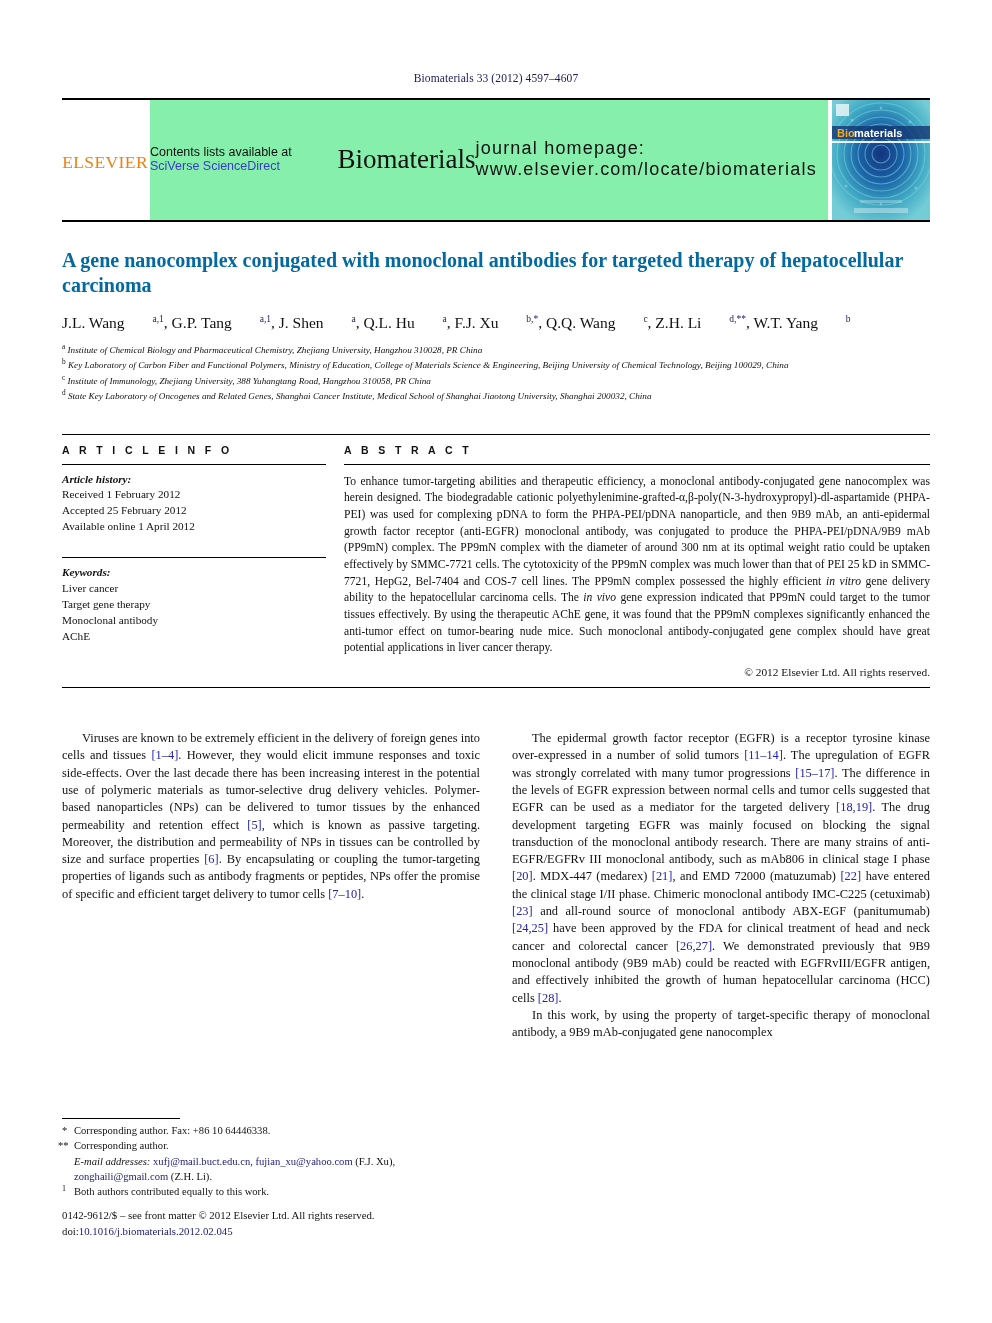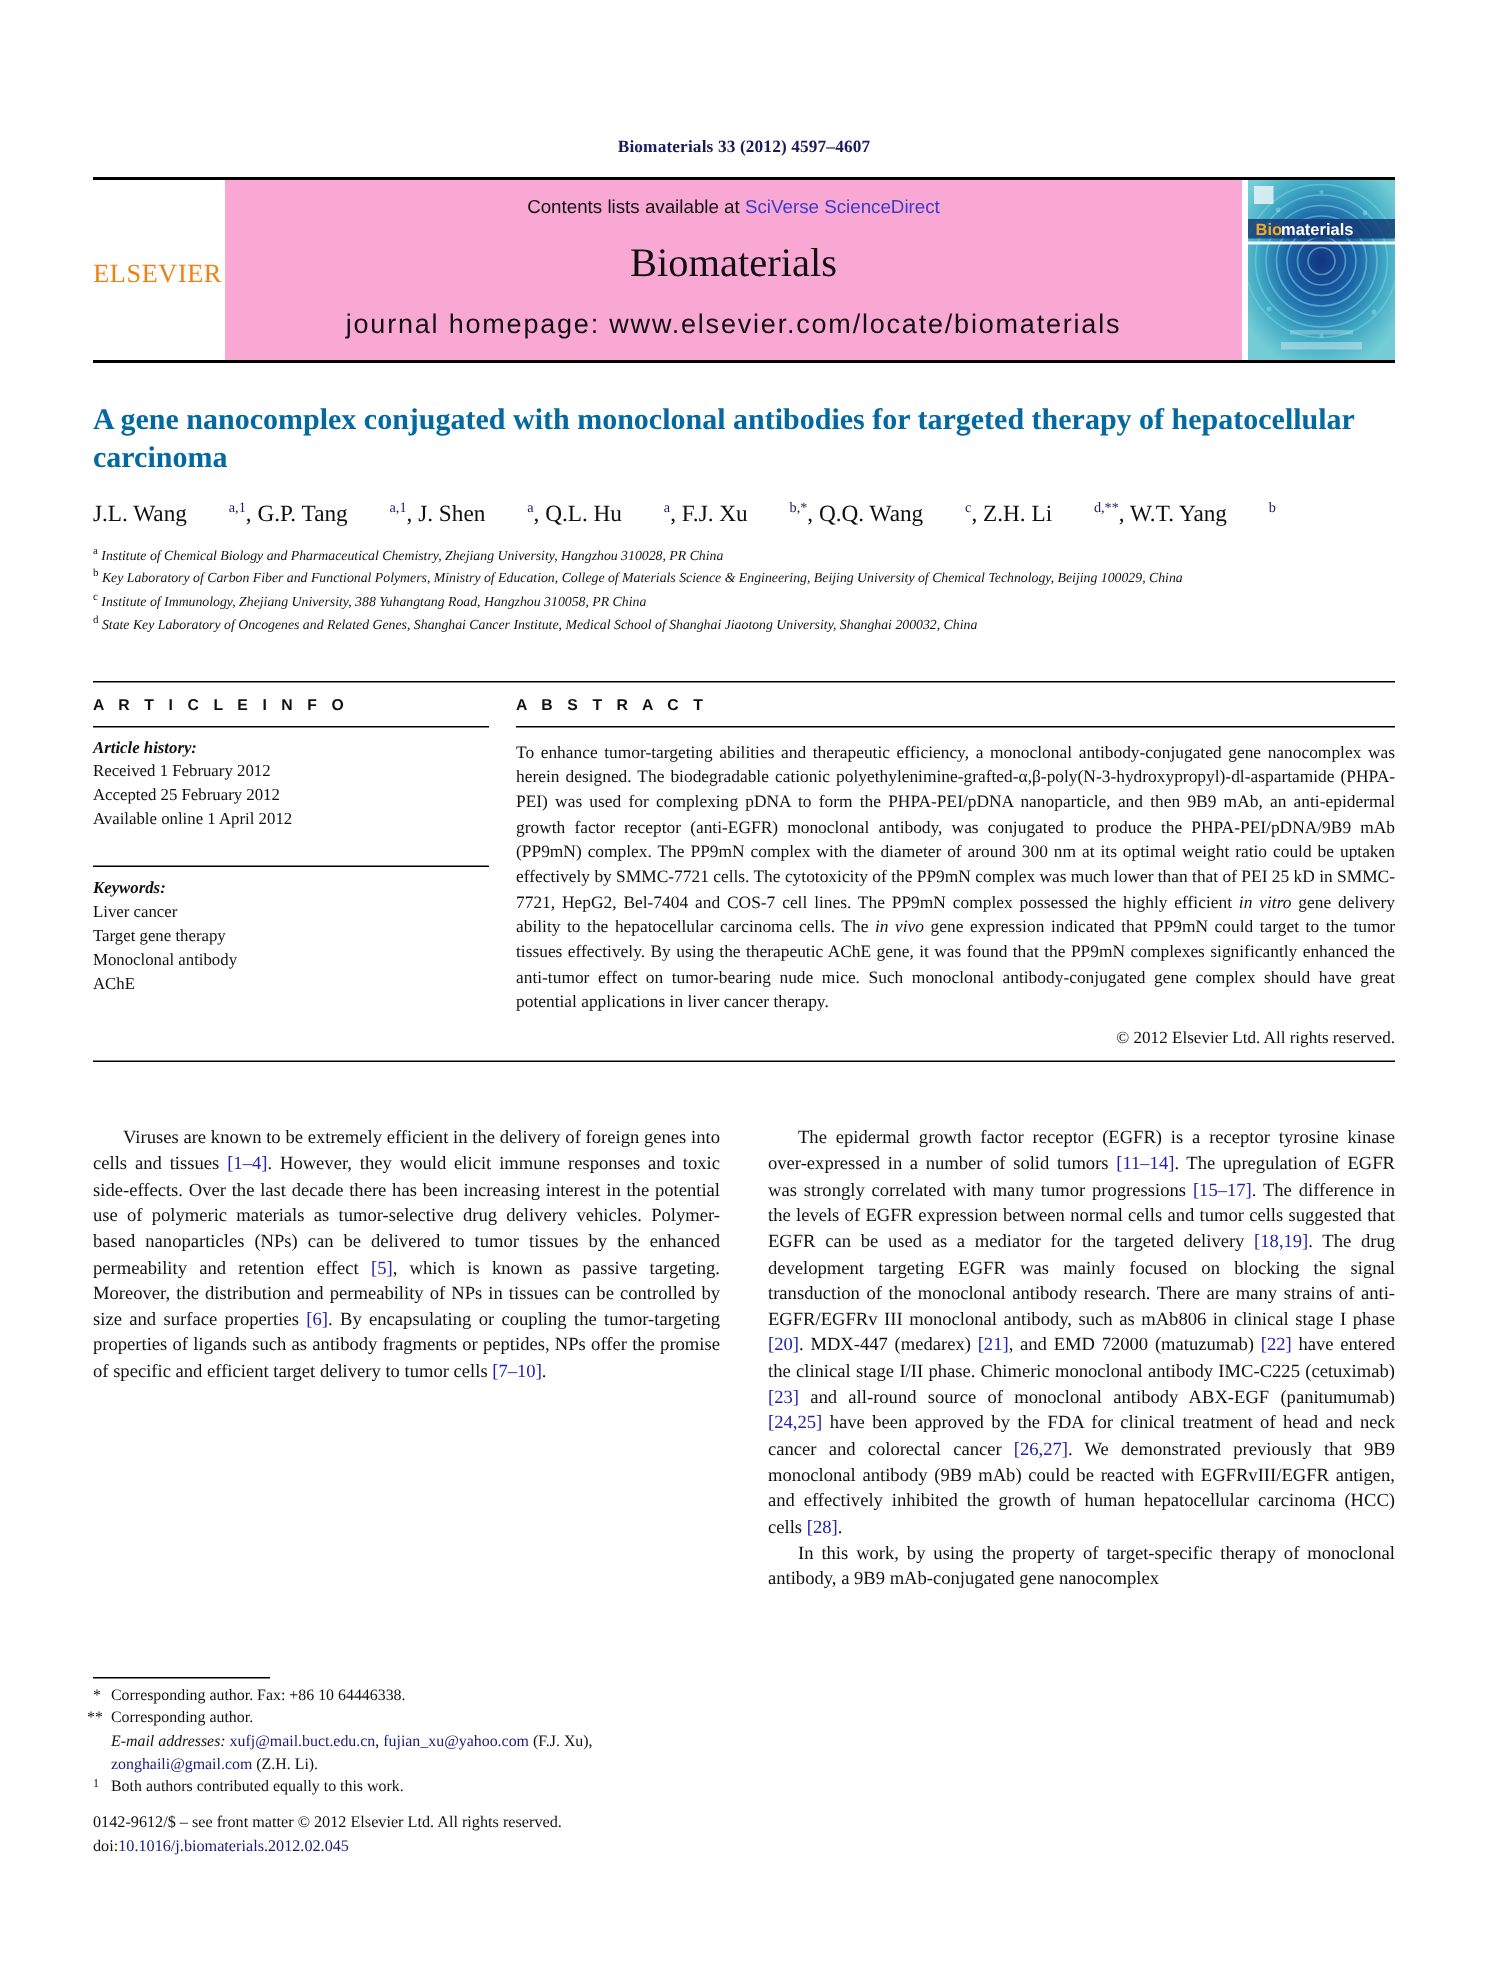--- a/index.html
+++ b/index.html
@@ -20,24 +20,24 @@
     height: 1323px;
     position: relative;
     box-sizing: border-box;
     padding: 0 62px;
   }
 
   
   .running-head {
     text-align: center;
     font-family: "Liberation Serif", serif;
-    font-weight: bold;
+    font-weight: normal;
     font-size: 11.5px;
     color: #1a1a5e;
-    padding-top: 92px;
+    padding-top: 72px;
     letter-spacing: .1px;
   }
 
   
   .masthead {
     margin-top: 14px;
     border-top: 2.5px solid #000;
     display: flex;
     align-items: stretch;
     height: 120px;
@@ -56,24 +56,24 @@
   .elsevier-word {
     font-family: "Liberation Serif", serif;
     font-size: 17.5px;
     letter-spacing: .4px;
     color: #f08010;
     line-height: 1;
     margin-top: 1px;
   }
   .contents-box {
     flex: 1 1 auto;
-    background: #f9a8d4;
+    background: #86efac;
     margin-left: 2px;
     display: flex;
-    flex-direction: column;
+    flex-direction: row;
     justify-content: space-between;
     align-items: center;
     padding: 11px 0 13px 0;
     box-sizing: border-box;
   }
   .contents-line {
     font-family: "Liberation Sans", sans-serif;
     font-size: 12.5px;
     color: #111;
   }

